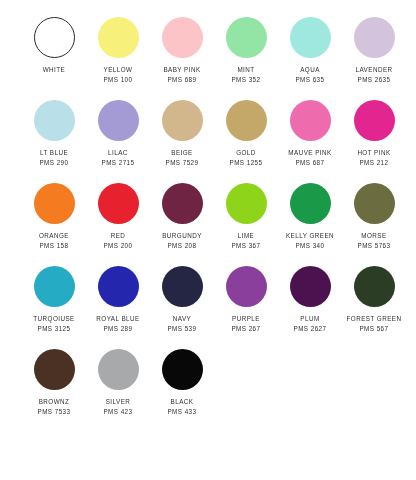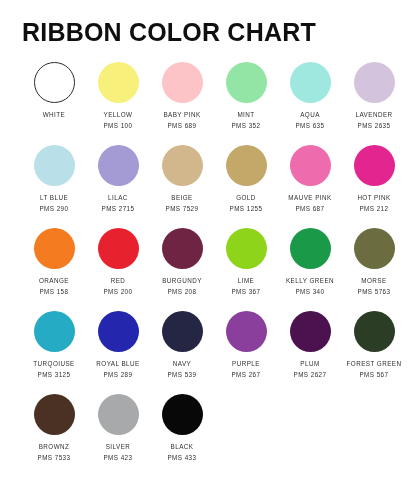--- a/index.html
+++ b/index.html
@@ -72,21 +72,20 @@
     color: #2f2f2f;
     text-align: center;
     line-height: 1.1;
     white-space: nowrap;
   }
 </style>
 </head>
 <body>
 
 <div class="page">
-  <h1 class="page-title">RIBBON COLOR CHART</h1>
   <div class="swatch-grid">
       <div class="swatch-row">
         <div class="swatch-cell">
           <div class="swatch-dot outlined" style="background: rgb(255, 255, 255);"></div>
           <div class="swatch-label">WHITE</div>
           <div class="swatch-code"></div>
         </div>
         <div class="swatch-cell">
           <div class="swatch-dot" style="background: rgb(247, 240, 122);"></div>
           <div class="swatch-label">YELLOW</div>

